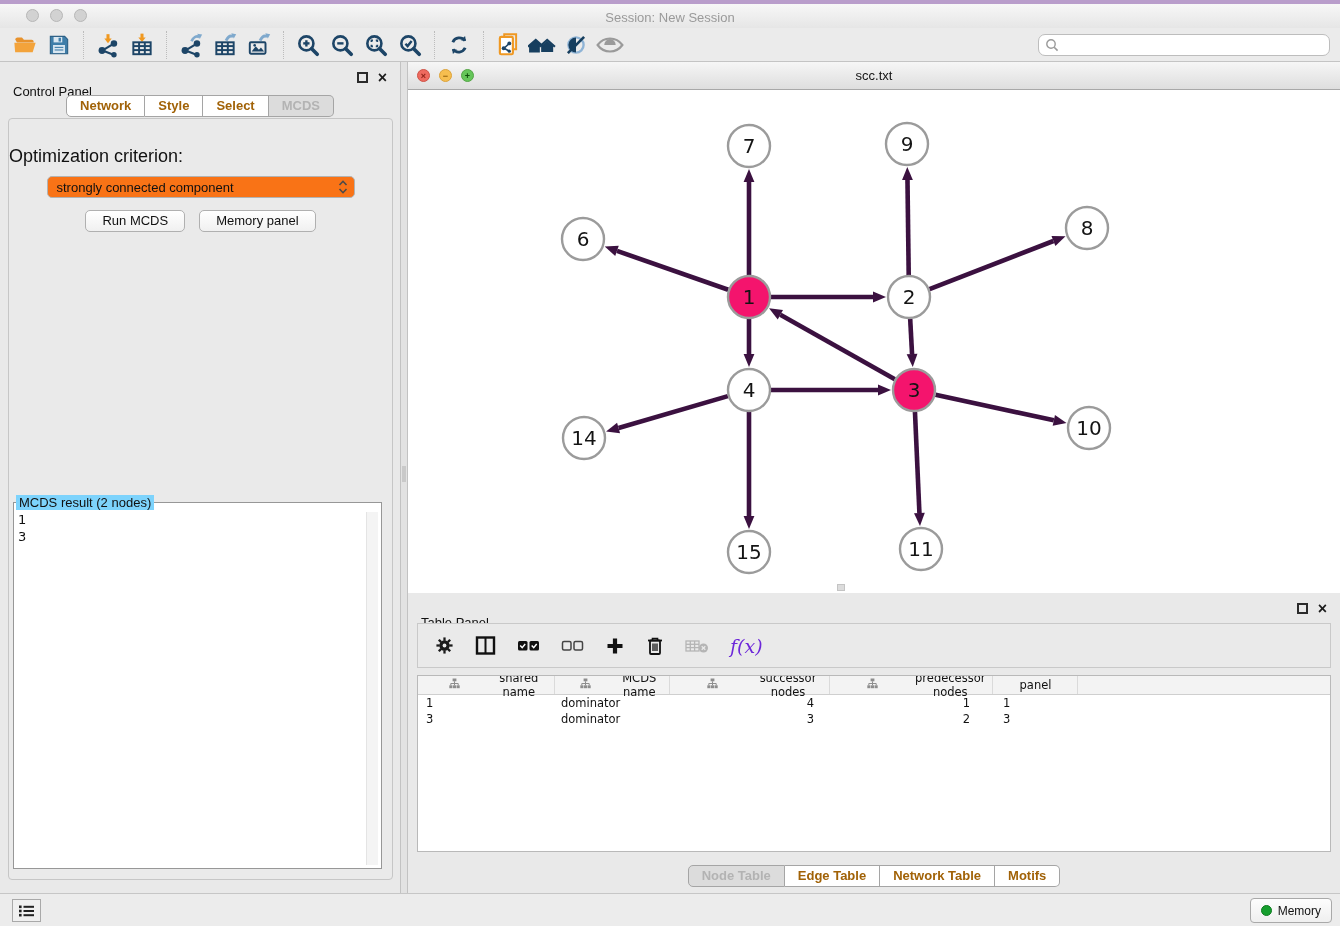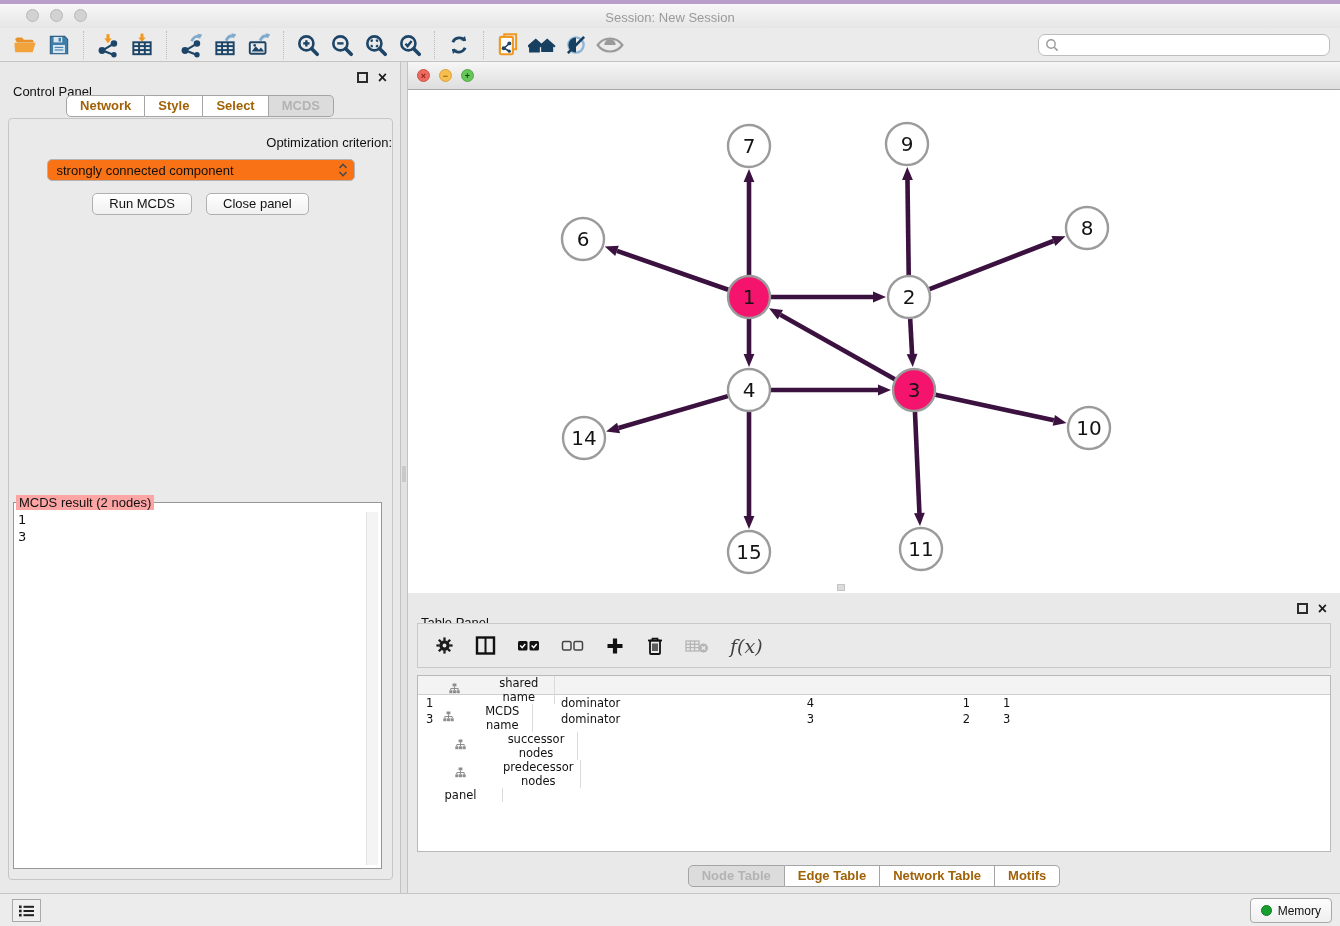--- a/index.html
+++ b/index.html
@@ -32,30 +32,30 @@
   .close-btn { font-size:16px; font-weight:bold; color:#1b1b1b; line-height:11px; }
   .seg { display:flex; }
   .seg-tab { height:22px; line-height:20px; padding:0 13px; background:#fff; border:1px solid #a5a5a5;
     border-left:none; font-size:13px; font-weight:bold; color:#a16207; }
   .seg-tab:first-child { border-left:1px solid #a5a5a5; border-radius:5px 0 0 5px; }
   .seg-tab:last-child { border-radius:0 5px 5px 0; }
   .seg-tab.selected { background:#dcdcdc; color:#b3b3b3; }
   .cp-tabs { position:absolute; top:33px; left:0; right:0; display:flex; justify-content:center; z-index:2; }
   .cp-content { position:absolute; top:56px; left:8px; right:7px; bottom:13px; background:#eaeaea;
     border:1px solid #c6c6c6; border-radius:4px; }
-  .opt-label { text-align:right; margin-top:16px; font-size:13px; }
+  .opt-label { text-align:left; margin-top:27px; font-size:18px; }
   .dropdown { margin:9px auto 0; width:308px; height:22px; background:#f97316; border:1px solid #b3b3b3;
     border-radius:5px; display:flex; align-items:center; padding-left:9px; font-size:13px; }
   .dd-chevrons { margin-left:auto; margin-right:5px; display:flex; }
   .btn-row { display:flex; justify-content:center; gap:14px; margin-top:12px; }
   .btn { height:22px; line-height:20px; padding:0 16px; background:linear-gradient(#ffffff,#f0f0f0);
     border:1px solid #b0b0b0; border-radius:5px; font-size:13px; color:#111; }
   #mcds-result { position:absolute; left:4px; right:10px; top:376px; bottom:10px; background:#fff;
     border:1px solid #979797; margin:0; padding:0; }
-  #mcds-result legend { font-size:13px; margin-left:2px; padding:0 3px; background:#fca5a5; }
+  #mcds-result legend { font-size:13px; margin-left:2px; padding:0 3px; background:#7dd3fc; }
   .result-text { position:absolute; left:4px; top:1px; bottom:3px; right:16px;
     font-family:"DejaVu Sans", sans-serif; font-size:13px; line-height:17px; white-space:pre; }
   .result-scroll { position:absolute; top:2px; bottom:3px; right:3px; width:12px; background:#f4f4f4; border-left:1px solid #e4e4e4; }
   
   #divider { position:absolute; left:400px; top:62px; width:8px; height:831px; background:#e2e2e2;
     border-left:1px solid #c2c2c2; border-right:1px solid #c2c2c2; }
   .div-grip { position:absolute; top:404px; left:1px; width:4px; height:16px; background:#c9c9c9; }
   
   #network-window { position:absolute; left:408px; top:62px; right:0; height:531px; background:#fff; }
   .nw-titlebar { height:28px; background:linear-gradient(#f6f6f6,#dedede); border-bottom:1px solid #a8a8a8;
@@ -66,24 +66,24 @@
   .tl.red    { background:#ee6a5f; border:1px solid #ce5347; color:#8a1f15; }
   .tl.yellow { background:#f6be4f; border:1px solid #dca33b; color:#92600a; }
   .tl.green  { background:#65c659; border:1px solid #54a546; color:#11500c; }
   .nw-canvas { position:absolute; top:28px; left:0; right:0; bottom:0; background:#fff; }
   .canvas-grip { position:absolute; bottom:2px; left:46%; width:8px; height:7px; background:#dcdcdc; border:1px solid #c4c4c4; }
   
   #table-panel { position:absolute; left:408px; top:593px; right:0; height:300px; background:#e9e9e9; }
   .tp-toolbar { position:absolute; top:30px; left:9px; right:9px; height:45px; border:1px solid #c9c9c9;
     background:#eaeaea; display:flex; align-items:center; padding-left:17px; gap:21px; }
   .tpi { display:flex; align-items:center; justify-content:center; }
-  .fx { font-family:"DejaVu Serif", serif; font-style:italic; font-size:19px; color:#404040; }
+  .fx { font-family:"DejaVu Serif", serif; font-style:italic; font-size:19px; color:#6d28d9; }
   .tp-table { position:absolute; top:82px; left:9px; right:9px; height:177px; background:#fff;
     border:1px solid #b9b9b9; overflow:hidden; font-family:"DejaVu Sans", sans-serif; }
-  .thead { display:flex; height:19px; background:#f3f3f3; border-bottom:1px solid #cfcfcf;flex-direction:column; }
+  .thead { display:flex; height:19px; background:#f3f3f3; border-bottom:1px solid #cfcfcf; }
   .th { display:flex; align-items:center; border-right:1px solid #dadada; padding-left:7px; font-size:11.5px; }
   .th span { flex:1; text-align:center; padding-right:6px; }
   .tr { display:flex; height:16px; font-size:11.5px; }
   .td { line-height:16px; white-space:nowrap; overflow:hidden; }
   .tp-tabs { position:absolute; bottom:6px; left:0; right:0; display:flex; justify-content:center; }
   
   #status-bar { position:absolute; bottom:0; left:0; right:0; height:33px; background:#ececec; border-top:1px solid #c6c6c6; }
   .list-btn { position:absolute; left:12px; top:5px; width:29px; height:23px; background:#f0f0f0;
     border:1px solid #a9a9a9; display:flex; align-items:center; justify-content:center; }
   .memory-btn { position:absolute; right:8px; top:4px; height:25px; border:1px solid #a9a9a9; border-radius:4px;
@@ -290,37 +290,38 @@
       <span>strongly connected component</span>
       <span class="dd-chevrons">
         <svg width="12" height="16" viewBox="0 0 12 16">
             <path d="M2.5 6L6 2.3 9.5 6" stroke="#4a4a4a" stroke-width="1.6" fill="none"></path>
             <path d="M2.5 10L6 13.7 9.5 10" stroke="#4a4a4a" stroke-width="1.6" fill="none"></path>
           </svg>
       </span>
     </div>
     <div class="btn-row">
       <button class="btn">Run MCDS</button>
-      <button class="btn">Close panel</button>
+      <button class="btn">Memory panel</button>
     </div>
     <fieldset id="mcds-result">
       <legend>MCDS result (2 nodes)</legend>
       <div class="result-text" id="result-lines">1
 3</div>
       <div class="result-scroll"></div>
     </fieldset>
   </div>
 </div>
 
 <div id="divider">
     <div class="div-grip"></div>
   </div>
 
 <div id="network-window">
   <div class="nw-titlebar">
+    <div class="nw-title">scc.txt</div>
     <div class="tl red">×</div>
     <div class="tl yellow">−</div>
     <div class="tl green">+</div>
   </div>
   <div class="nw-canvas">
     <svg id="graph-svg" width="932" height="503" viewBox="0 0 932 503">
         <line x1="341" y1="185" x2="341" y2="92" stroke="#3b1140" stroke-width="4.6"></line>
         <polygon points="341,79 346.4,92 335.6,92" fill="#3b1140"></polygon>
         <line x1="320.23121807335133" y1="199.7434376400866" x2="208.98527951633417" y2="160.87437477076736" stroke="#3b1140" stroke-width="4.6"></line>
         <polygon points="196.71281746876906,156.5864061035458 210.7664357319493,155.77658284331724 207.20412330071906,165.97216669821748" fill="#3b1140"></polygon>

